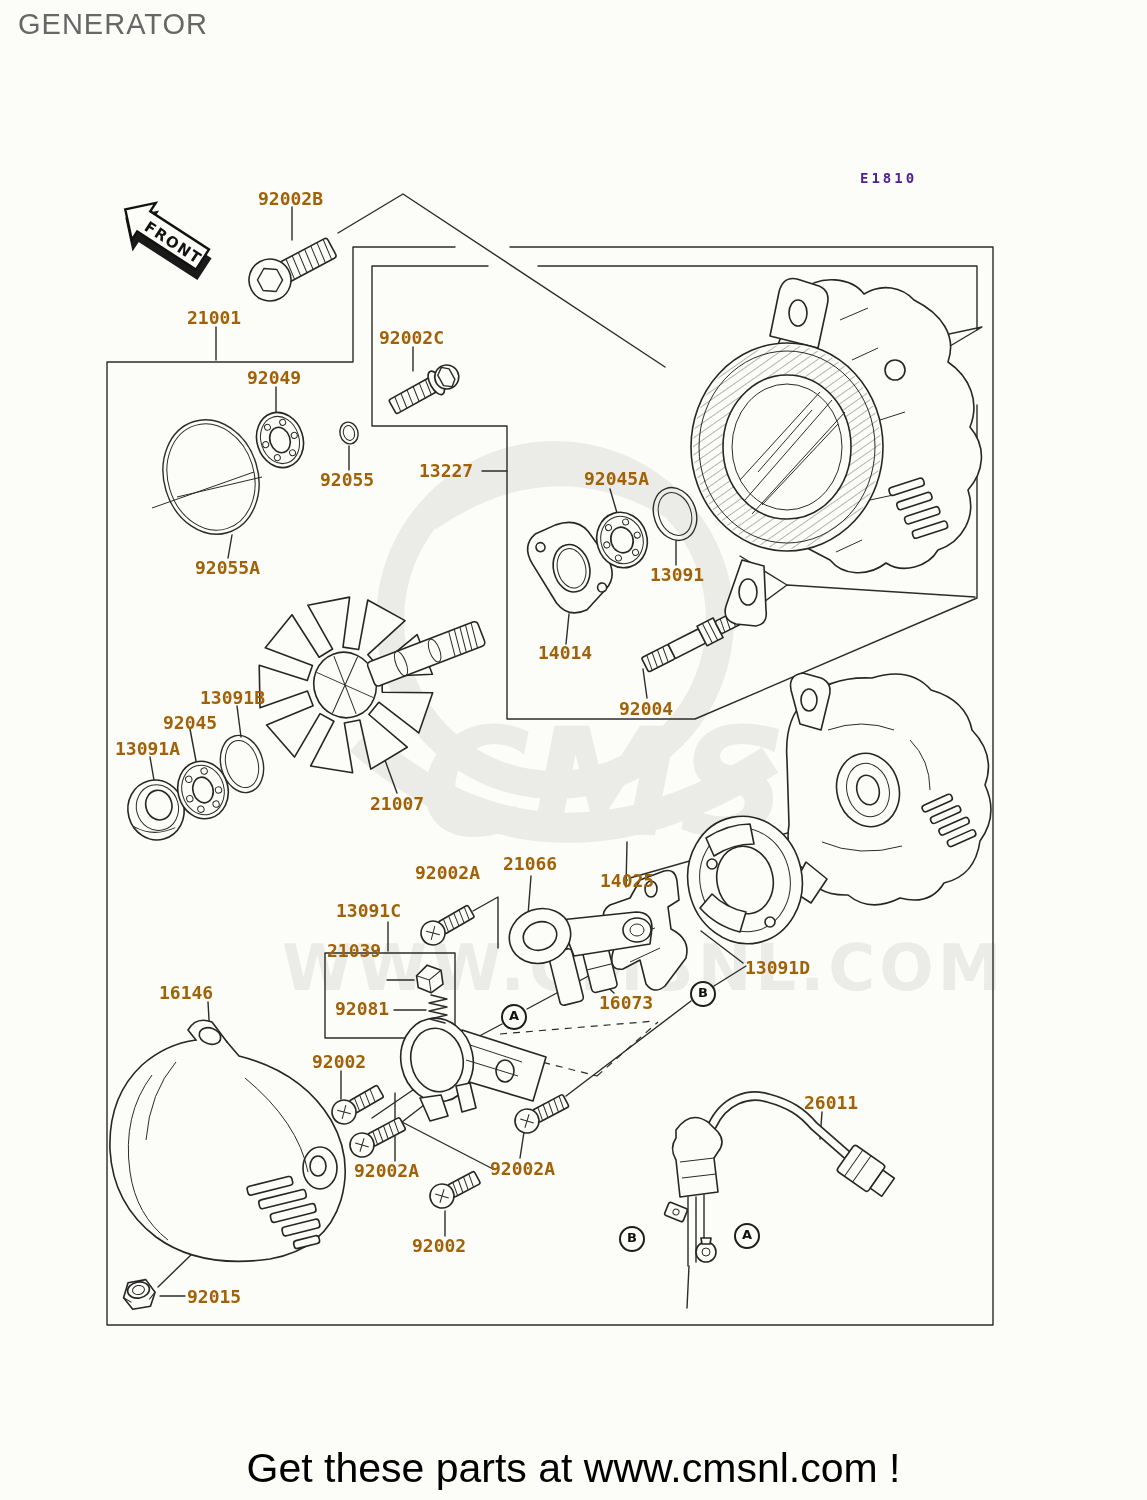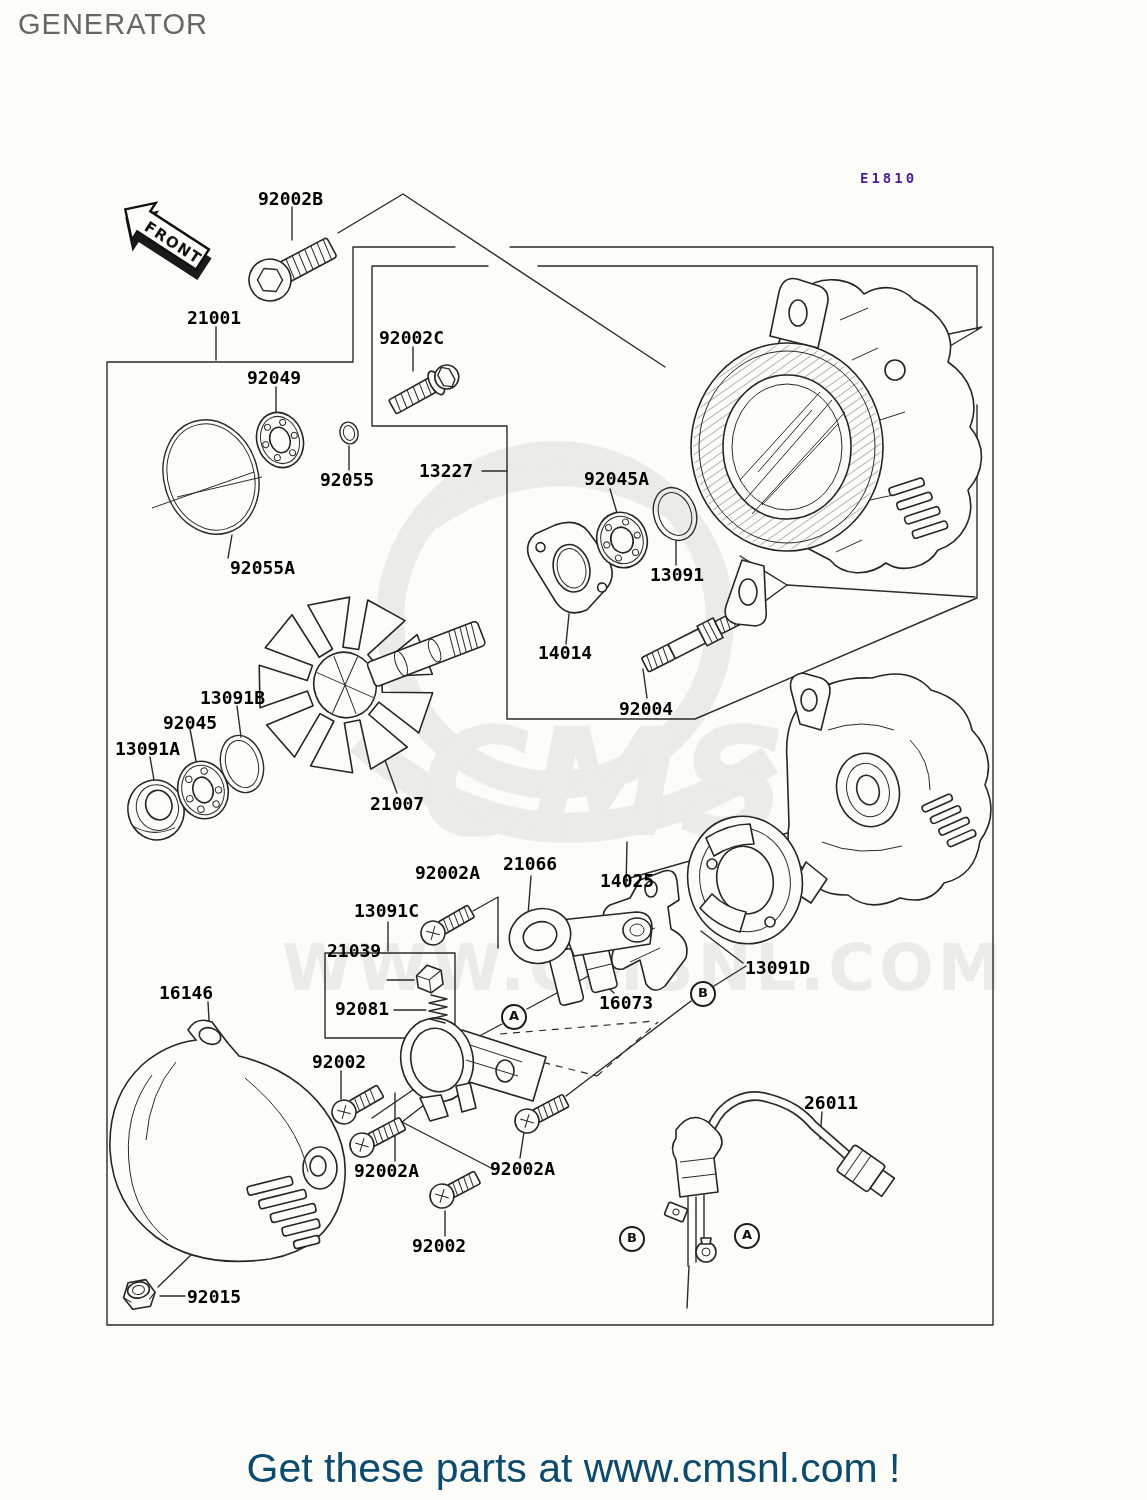--- a/index.html
+++ b/index.html
@@ -3,21 +3,21 @@
 <meta charset="utf-8">
 <style>
   html,body{margin:0;padding:0;background:#fcfcf8;}
   .stage{position:relative;width:1147px;height:1500px;background:#fcfcf8;overflow:hidden;
          font-family:"DejaVu Sans",sans-serif;}
   .page-title{position:absolute;left:18px;top:8px;font-size:29px;color:#676767;
               letter-spacing:1px;font-family:"Liberation Sans",sans-serif;}
   .diagram-code{position:absolute;left:860px;top:170px;font-size:14px;font-weight:700;
                 letter-spacing:3px;color:#4c1d95;font-family:"DejaVu Sans Mono",monospace;}
   .part-label{position:absolute;font-family:"DejaVu Sans Mono",monospace;font-weight:700;
-              font-size:18px;color:#000000;letter-spacing:0px;white-space:nowrap;line-height:1;}
+              font-size:18px;color:#a16207;letter-spacing:0px;white-space:nowrap;line-height:1;}
   .conn-marker{position:absolute;width:22px;height:22px;border:2px solid #1d1d1d;border-radius:50%;
                background:#fcfcf8;color:#111;font-weight:700;font-size:13px;line-height:19px;
                text-align:center;transform:translate(-50%,-50%);
                font-family:"DejaVu Sans",sans-serif;}
   .banner{position:absolute;left:0;right:0;top:1445px;text-align:center;font-size:41px;
           font-family:"Liberation Sans",sans-serif;font-weight:400;}
   svg{position:absolute;left:0;top:0;}
   svg *{vector-effect:none;}
   .ln{stroke:#2b2b2b;stroke-width:1.4;fill:none;stroke-linecap:round;stroke-linejoin:round;}
   .pt{stroke:#262626;stroke-width:1.6;fill:#fcfcf8;stroke-linecap:round;stroke-linejoin:round;}
@@ -402,44 +402,44 @@
   <div class="diagram-code">E1810</div>
   <div id="labels">
       <div class="part-label" style="left: 258px; top: 190px;">92002B</div>
       <div class="part-label" style="left: 187px; top: 309px;">21001</div>
       <div class="part-label" style="left: 247px; top: 369px;">92049</div>
       <div class="part-label" style="left: 379px; top: 329px; text-align: center;">92002C</div>
       <div class="part-label" style="left: 320px; top: 471px;">92055</div>
       <div class="part-label" style="left: 419px; top: 462px;">13227</div>
       <div class="part-label" style="left: 584px; top: 470px;">92045A</div>
       <div class="part-label" style="left: 650px; top: 566px;">13091</div>
-      <div class="part-label" style="left: 195px; top: 559px; margin-left: 35px;">92055A</div>
+      <div class="part-label" style="left: 195px; top: 559px;">92055A</div>
       <div class="part-label" style="left: 538px; top: 644px; text-align: center;">14014</div>
       <div class="part-label" style="left: 619px; top: 700px;">92004</div>
       <div class="part-label" style="left: 200px; top: 689px;">13091B</div>
       <div class="part-label" style="left: 163px; top: 714px;">92045</div>
       <div class="part-label" style="left: 115px; top: 740px;">13091A</div>
       <div class="part-label" style="left: 370px; top: 795px;">21007</div>
       <div class="part-label" style="left: 600px; top: 872px;">14025</div>
       <div class="part-label" style="left: 415px; top: 864px;">92002A</div>
       <div class="part-label" style="left: 503px; top: 855px;">21066</div>
-      <div class="part-label" style="left: 354px; top: 902px;">13091C</div>
+      <div class="part-label" style="left: 336px; top: 902px;">13091C</div>
       <div class="part-label" style="left: 745px; top: 959px;">13091D</div>
       <div class="part-label" style="left: 599px; top: 994px;">16073</div>
       <div class="part-label" style="left: 327px; top: 942px;">21039</div>
       <div class="part-label" style="left: 335px; top: 1000px;">92081</div>
       <div class="part-label" style="left: 159px; top: 984px;">16146</div>
       <div class="part-label" style="left: 312px; top: 1053px;">92002</div>
       <div class="part-label" style="left: 354px; top: 1162px;">92002A</div>
       <div class="part-label" style="left: 490px; top: 1160px;">92002A</div>
       <div class="part-label" style="left: 412px; top: 1237px;">92002</div>
       <div class="part-label" style="left: 187px; top: 1288px;">92015</div>
       <div class="part-label" style="left: 804px; top: 1094px;">26011</div>
     </div>
   <div id="markers">
       <div class="conn-marker" style="left: 514px; top: 1017px;">A</div>
       <div class="conn-marker" style="left: 703px; top: 994px;">B</div>
       <div class="conn-marker" style="left: 632px; top: 1239px;">B</div>
       <div class="conn-marker" style="left: 747px; top: 1236px;">A</div>
     </div>
-  <div class="banner" style="color: #0c4a6e;">Get these parts at www.cmsnl.com !</div>
+  <div class="banner" style="color: #000000;">Get these parts at www.cmsnl.com !</div>
 
 </div>
 
 </body></html>

